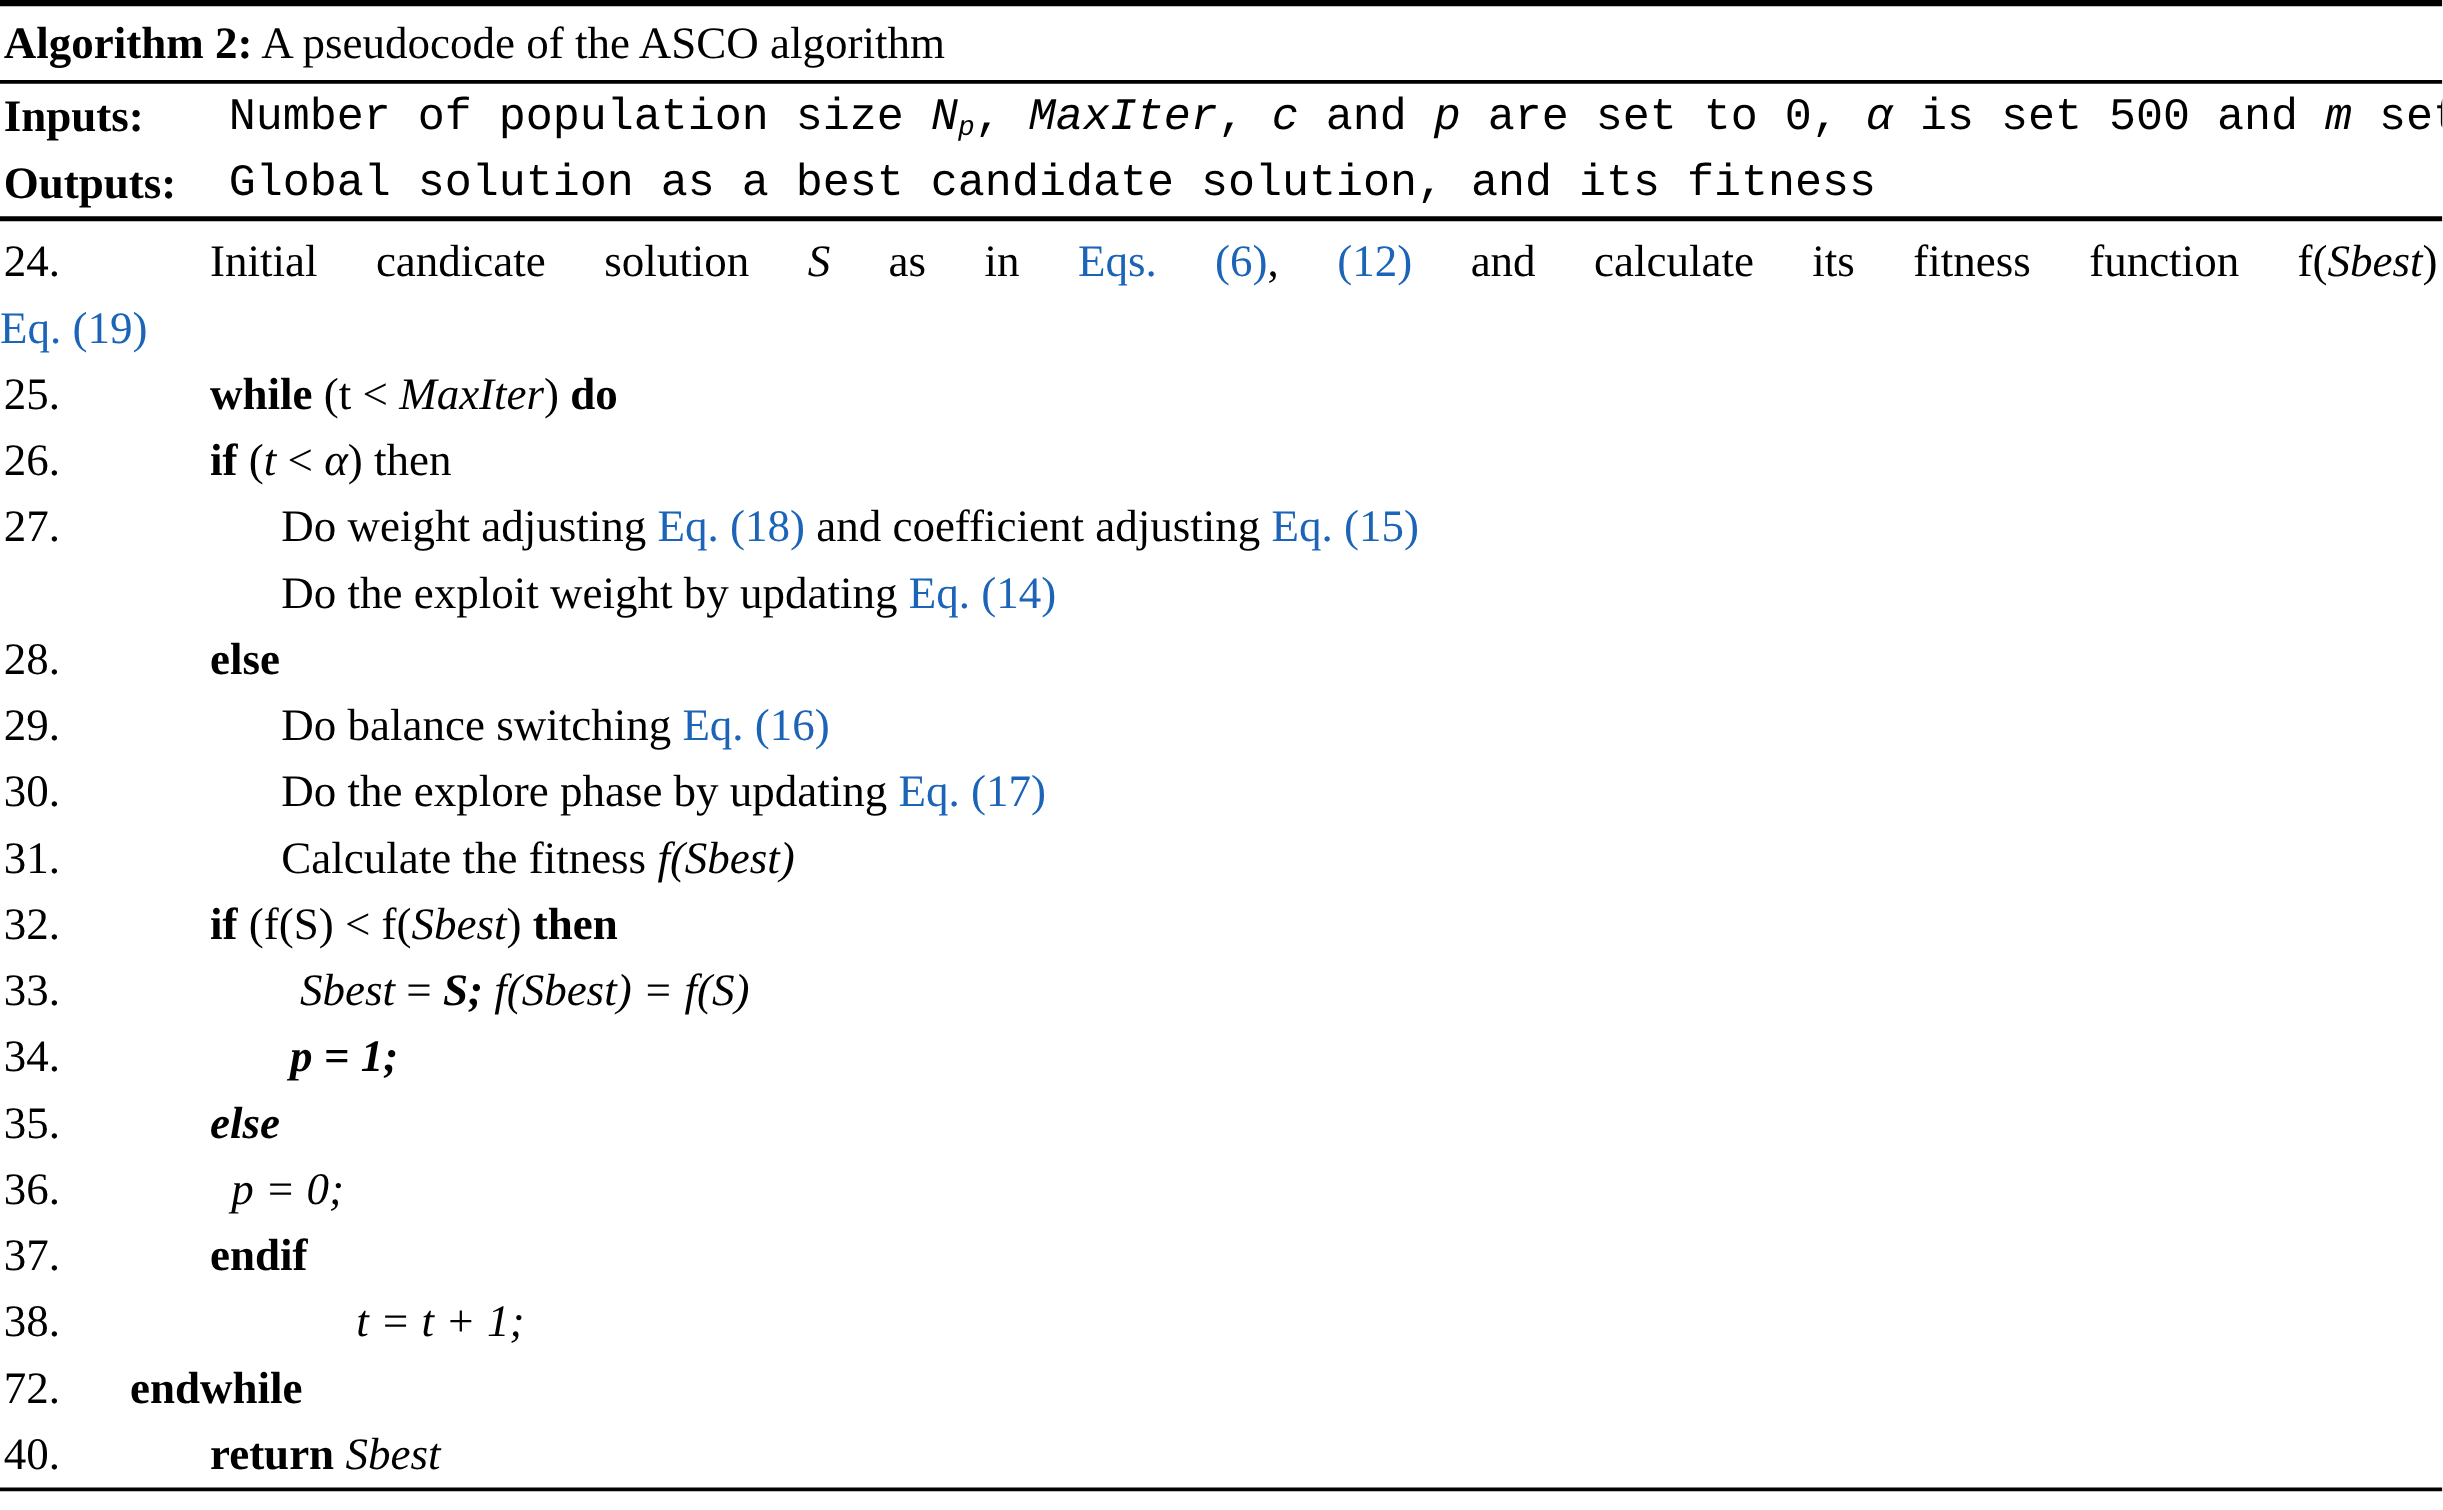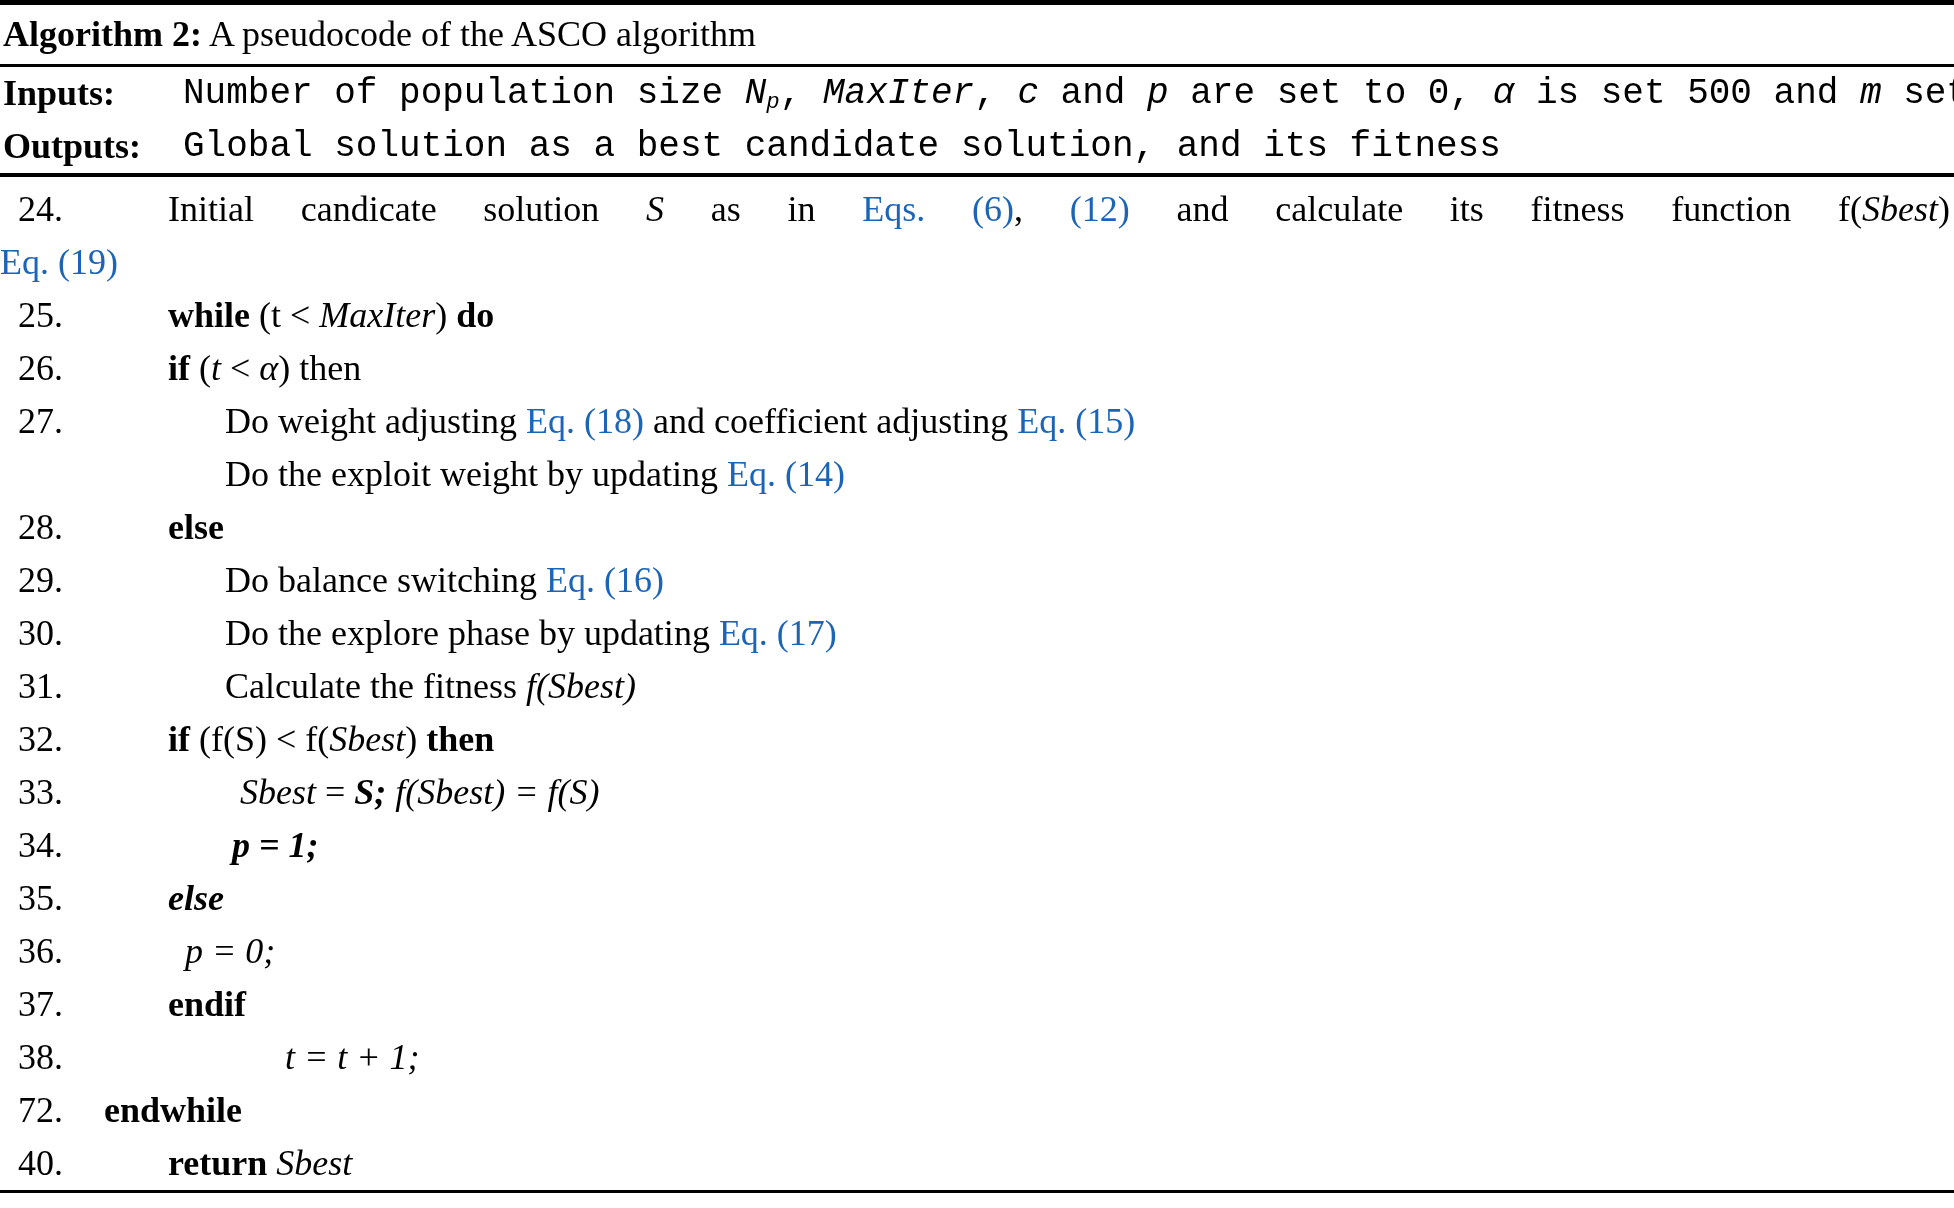--- a/index.html
+++ b/index.html
@@ -13,21 +13,21 @@
   .rule-mid{height:3px;}
   .rule-head{height:4px;}
   .rule-bottom{height:3px;}
   .title-row{height:59px;line-height:59px;padding-left:3px;white-space:nowrap;}
   .title-bold{font-weight:bold;}
   .hdr-row{position:relative;height:53px;line-height:53px;}
   .hdr-label{position:absolute;left:3px;top:0;font-weight:bold;}
   .hdr-content{display:block;margin-left:183px;white-space:nowrap;font-family:Liberation Mono, monospace;}
   .body-lines{padding-top:6px;}
   .code-line{position:relative;height:53px;line-height:53px;}
-  .line-num{position:absolute;left:18px;top:0;}
+  .line-num{position:absolute;left:3px;top:0;}
   .line-content{display:block;white-space:nowrap;}
   .code-line.justify .line-content{
     white-space:normal;text-align:justify;text-align-last:justify;
     margin-right:4px;
   }
   .seg-plain{font-style:normal;font-weight:normal;}
   .seg-bold{font-weight:bold;}
   .seg-italic{font-style:italic;}
   .seg-bolditalic{font-weight:bold;font-style:italic;}
   .seg-link{color:var(--link-blue,#1B64B7);}

